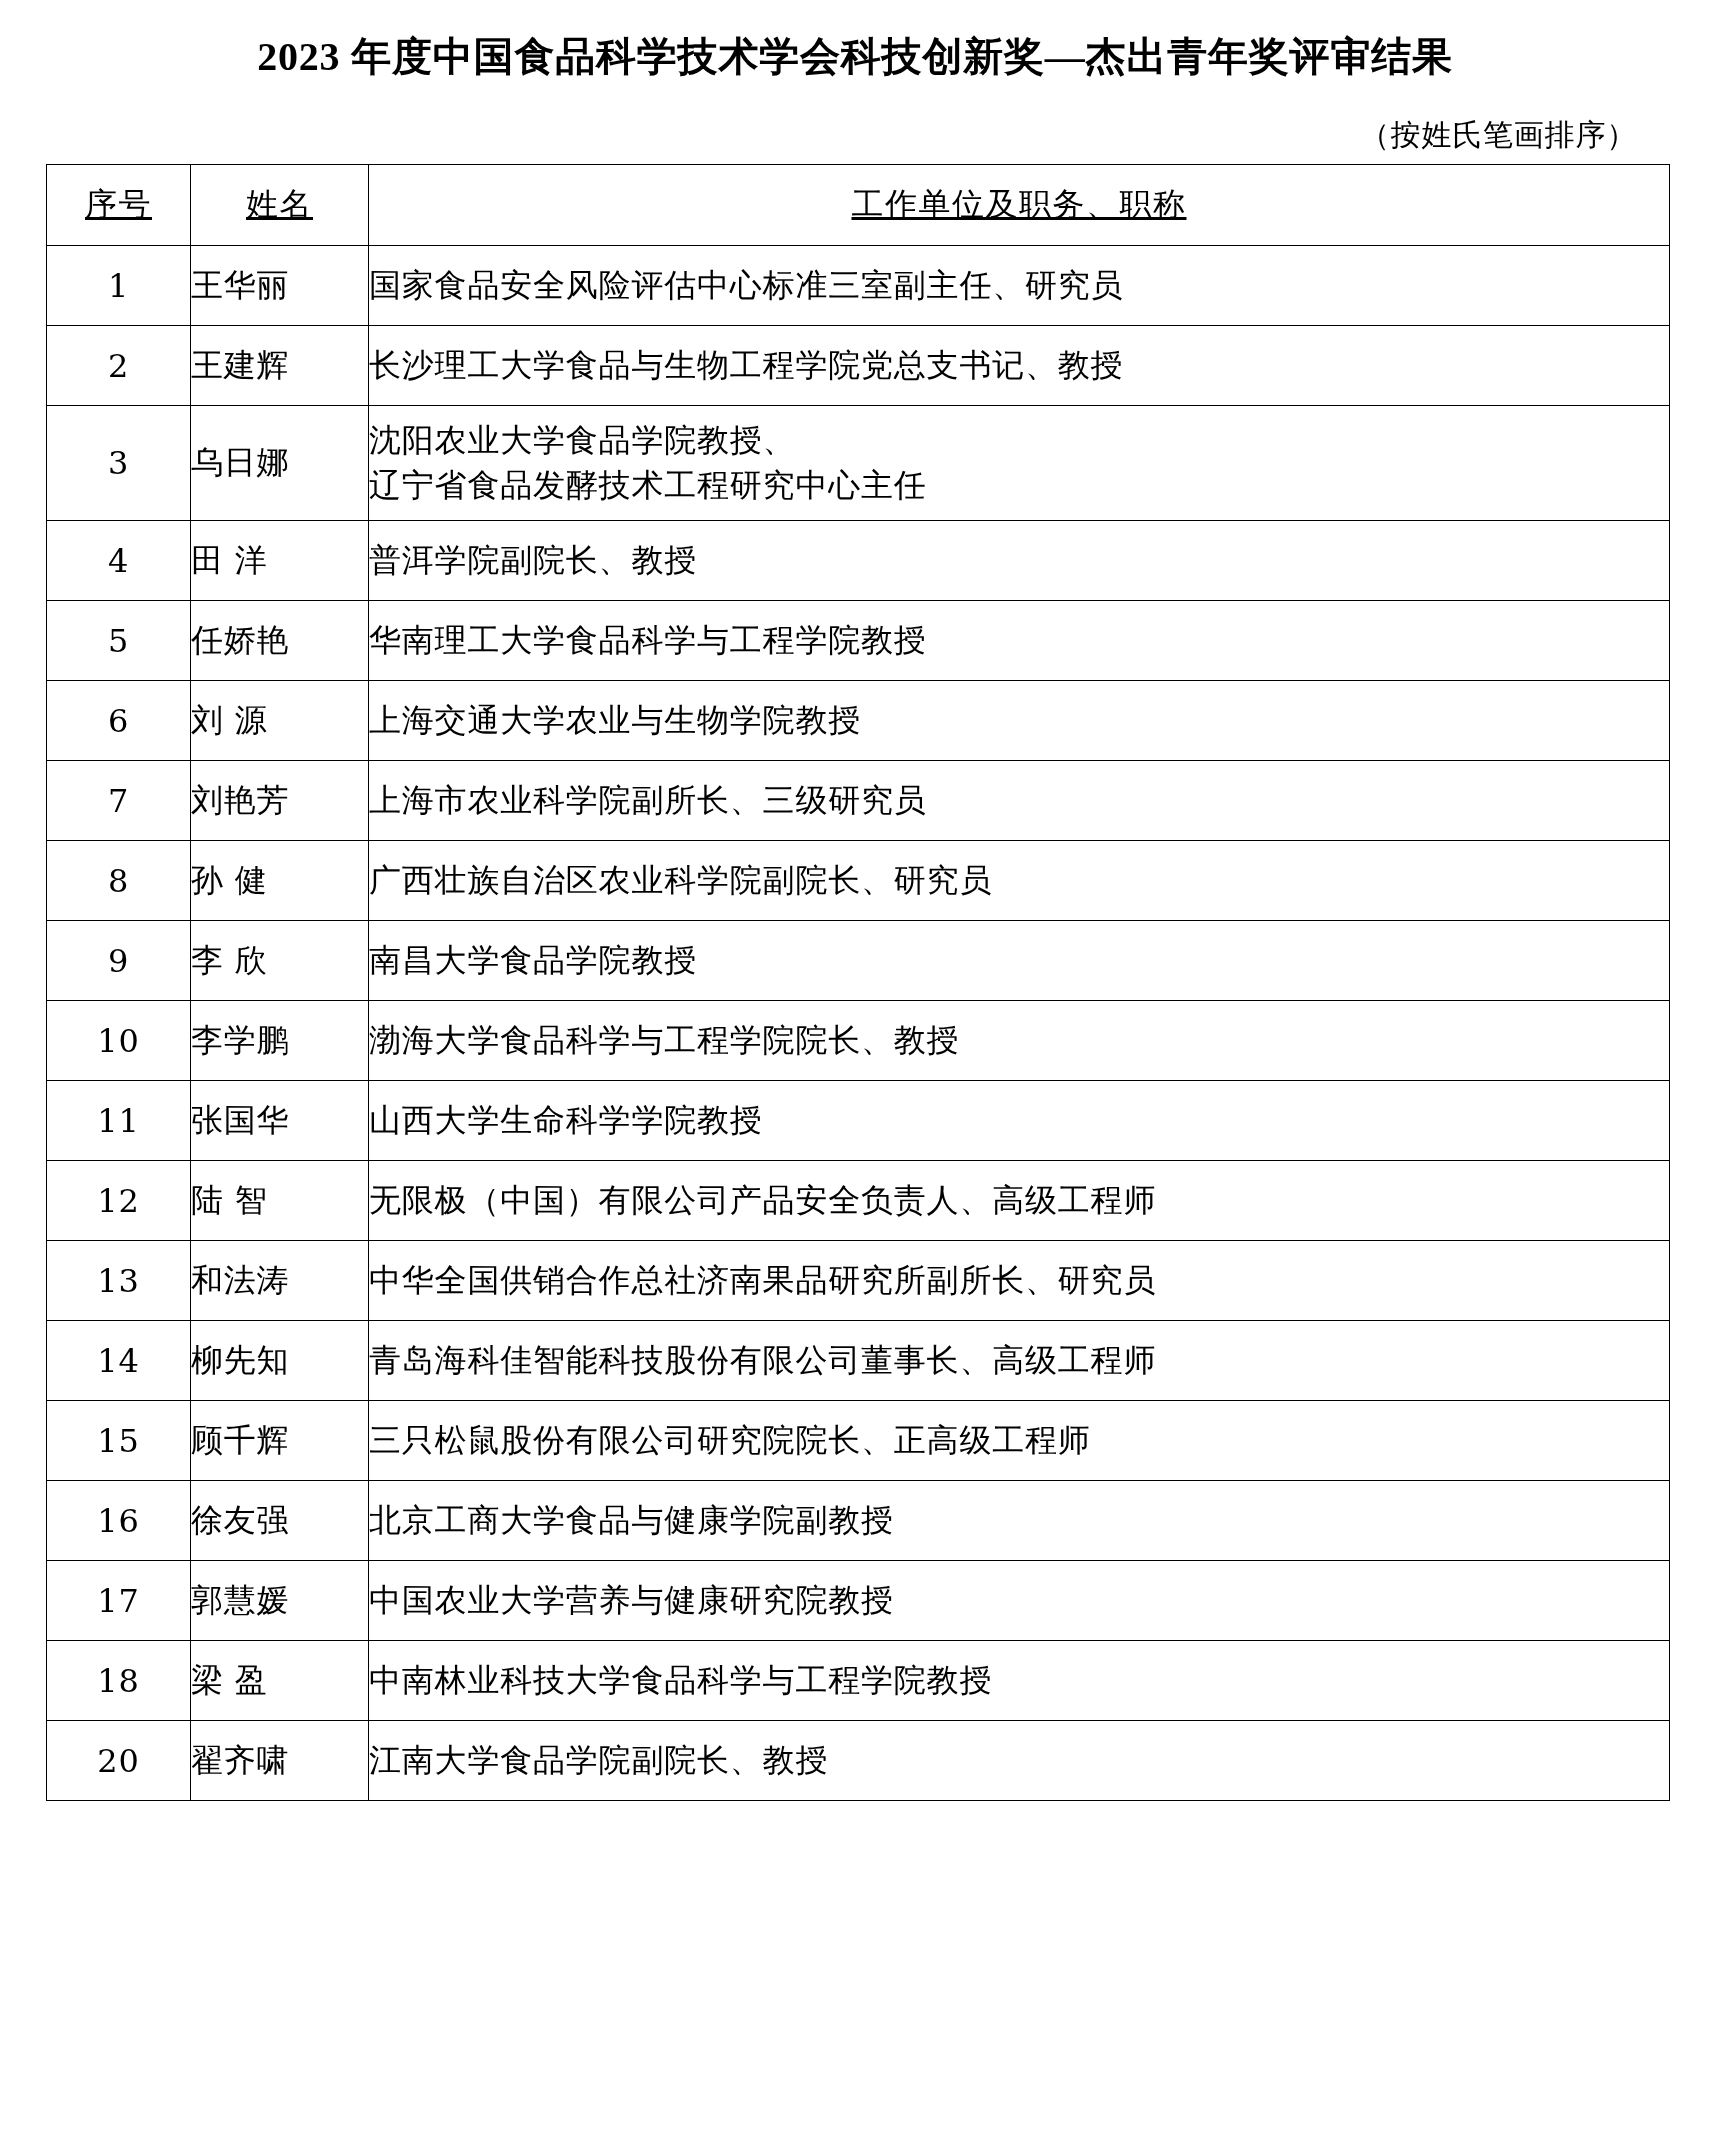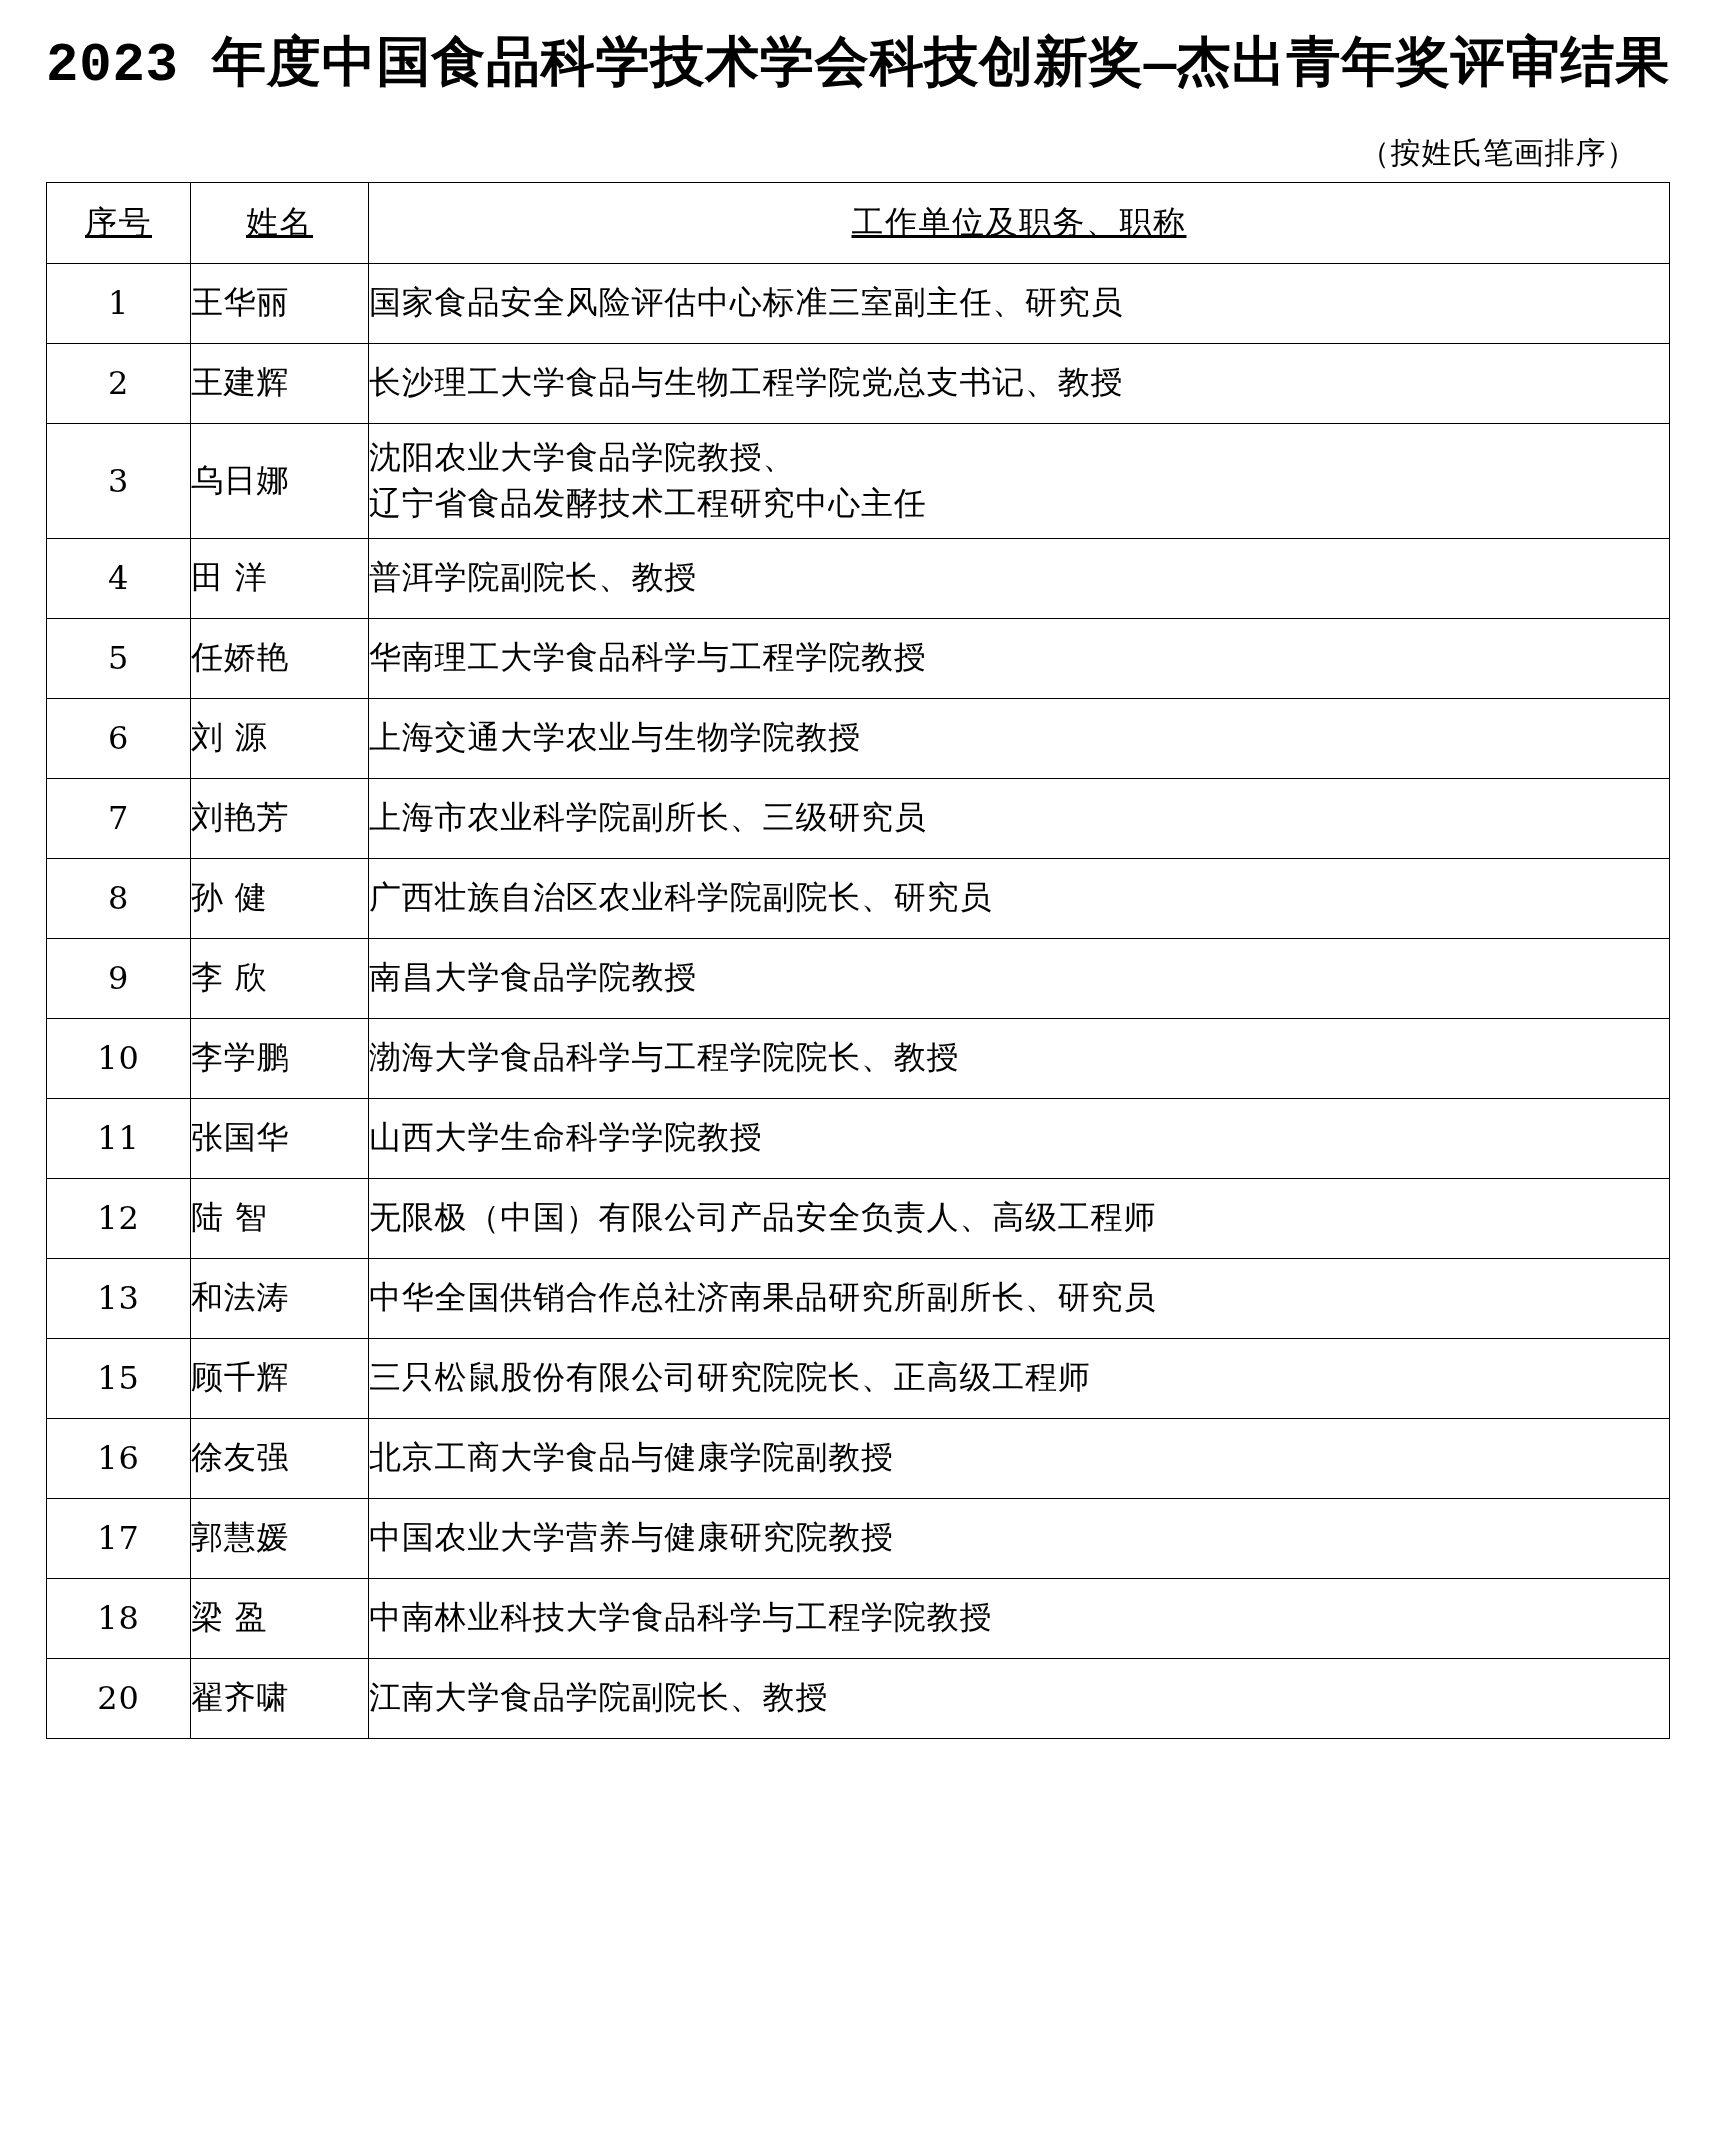--- a/index.html
+++ b/index.html
@@ -12,22 +12,22 @@
     font-family: "DejaVu Serif", "Liberation Serif", serif;
     color: #000000;
     -webkit-font-smoothing: antialiased;
   }
   .page {
     width: 1710px;
     box-sizing: border-box;
     padding: 20px 46px 30px 46px;
   }
   .doc-title {
-    font-family: Liberation Mono, monospace;
-    font-size: 54px;
+    font-family: Liberation Serif, serif;
+    font-size: 40px;
     font-weight: bold;
     text-align: center;
     letter-spacing: 0.8px;
     line-height: 1.25;
     margin: 12px 0 0 0;
     white-space: nowrap;
   }
   .doc-subtitle {
     font-family: "DejaVu Serif", "Liberation Serif", serif;
     font-size: 30px;
@@ -192,20 +192,27 @@
           </td>
         </tr>
         <tr>
           <td class="cell-index">13</td>
           <td class="cell-name">和法涛</td>
           <td class="cell-org">
             <span class="line">中华全国供销合作总社济南果品研究所副所长、研究员</span>
           </td>
         </tr>
         <tr>
+          <td class="cell-index">14</td>
+          <td class="cell-name">柳先知</td>
+          <td class="cell-org">
+            <span class="line">青岛海科佳智能科技股份有限公司董事长、高级工程师</span>
+          </td>
+        </tr>
+        <tr>
           <td class="cell-index">15</td>
           <td class="cell-name">顾千辉</td>
           <td class="cell-org">
             <span class="line">三只松鼠股份有限公司研究院院长、正高级工程师</span>
           </td>
         </tr>
         <tr>
           <td class="cell-index">16</td>
           <td class="cell-name">徐友强</td>
           <td class="cell-org">

